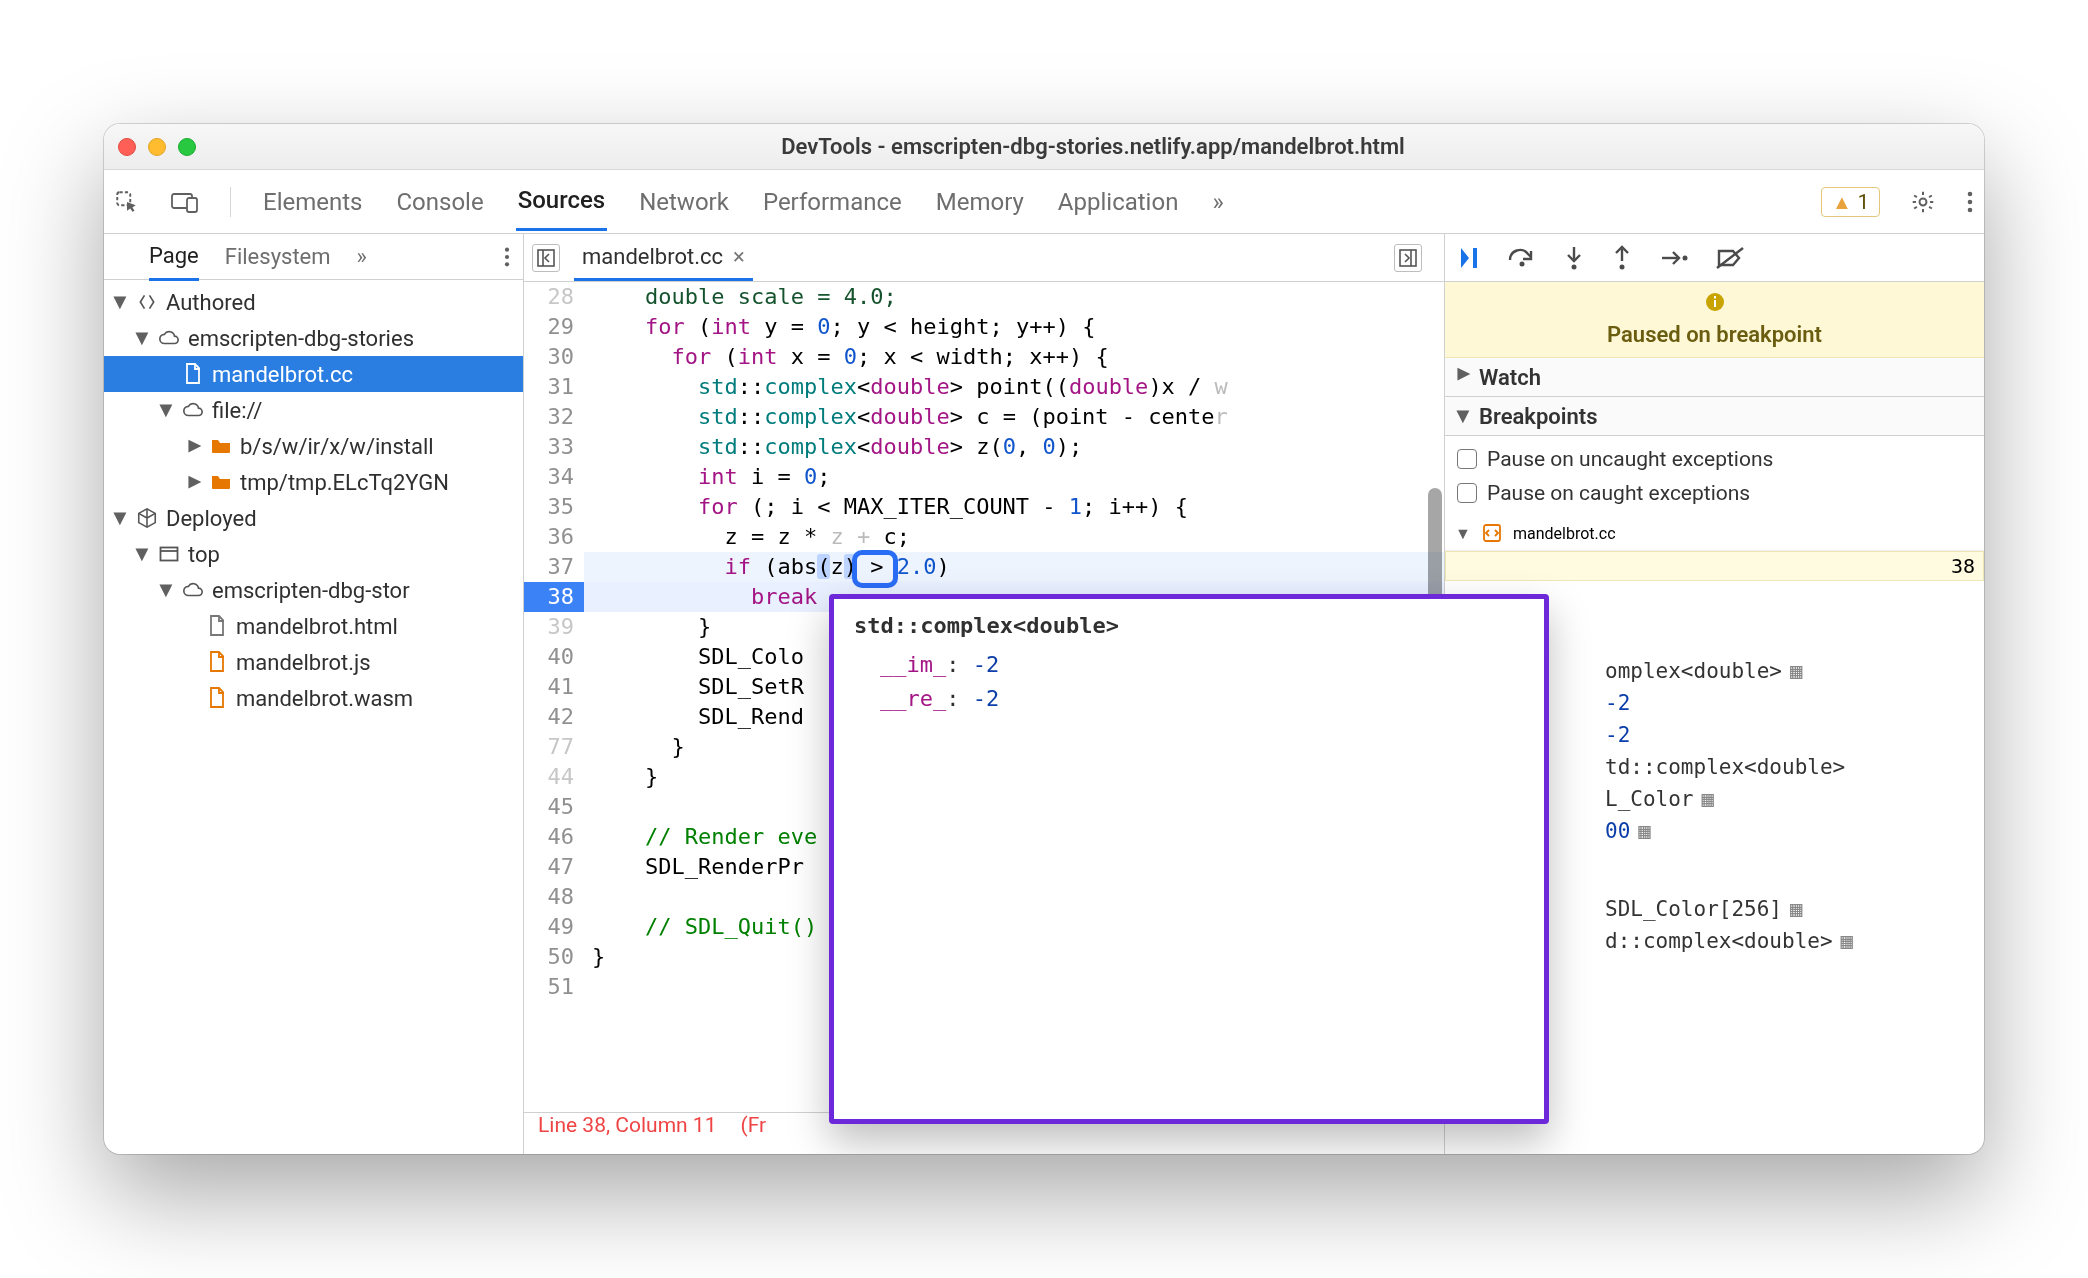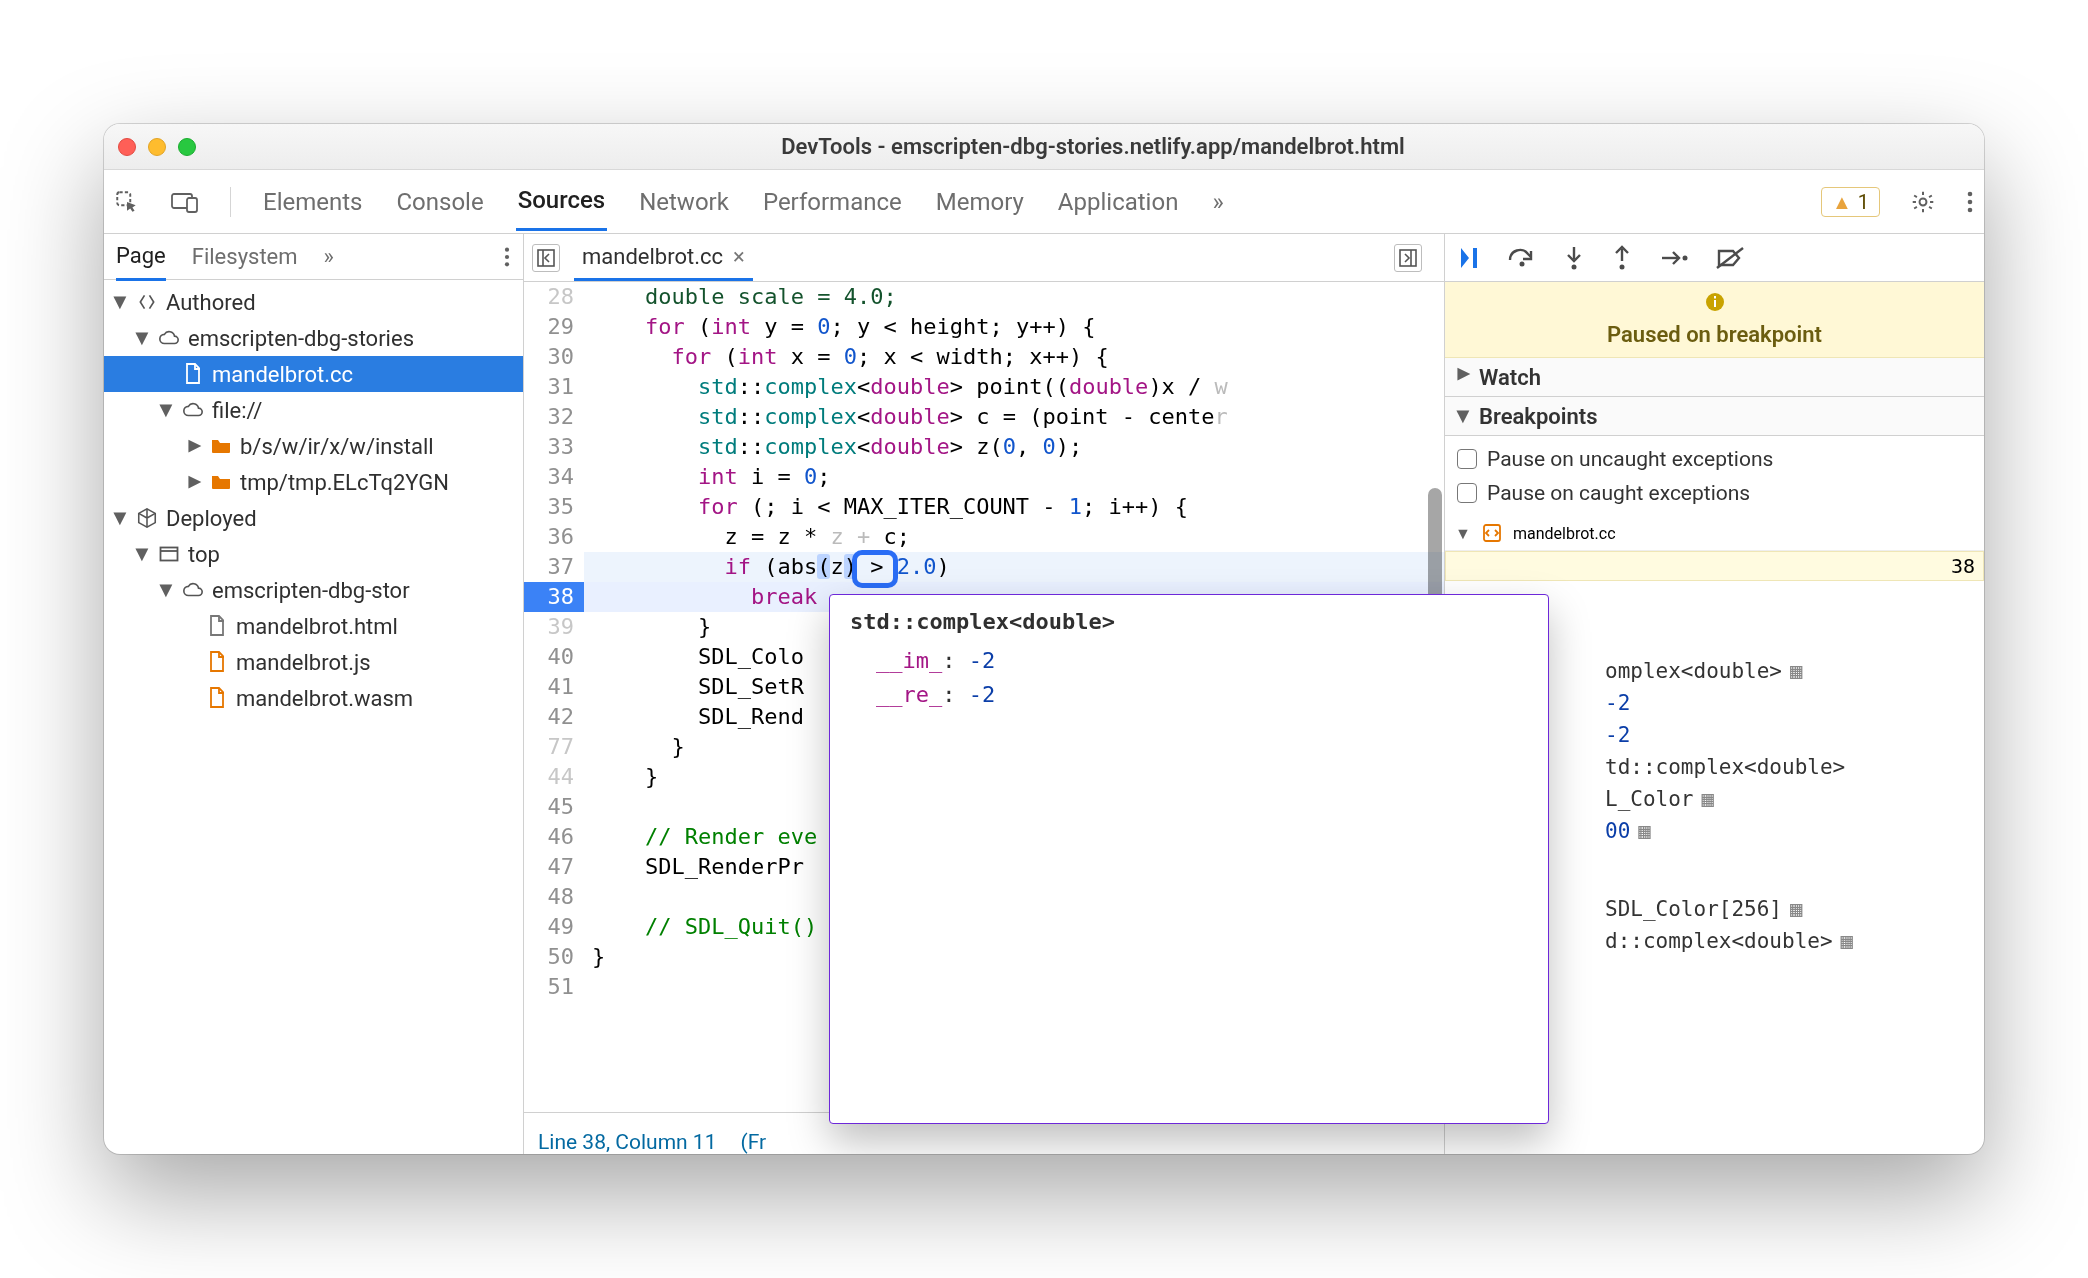--- a/index.html
+++ b/index.html
@@ -62,21 +62,21 @@
   .tabbar .spacer{flex:1;}
   .warnbadge{display:flex;align-items:center;gap:6px;border:1px solid #e5c77a;background:#fff;padding:2px 10px;border-radius:4px;color:#5c4a00;font-size:20px;}
   .warnbadge .tri{color:#e8a33d;}
   
   .content{flex:1;display:flex;min-height:0;}
   .leftpane{width:420px;border-right:1px solid var(--border);display:flex;flex-direction:column;}
   .midpane{flex:1;display:flex;flex-direction:column;min-width:0;position:relative;}
   .rightpane{width:540px;border-left:1px solid var(--border);display:flex;flex-direction:column;}
   
   .subtabs{height:46px;display:flex;align-items:center;padding:0 12px;gap:26px;border-bottom:1px solid var(--border);font-size:22px;color:var(--muted);}
-  .subtabs .stab.active{color:#202020;border-bottom:3px solid var(--blue);padding-bottom:10px;margin-bottom:-10px;}
+  .subtabs .stab.active{color:#202020;border-bottom:3px solid var(--blue);padding-bottom:10px;margin-bottom:-10px;margin-left:33px;}
   .tree{flex:1;overflow:hidden;font-size:22px;color:#303030;padding-top:4px;}
   .node{display:flex;align-items:center;gap:8px;height:36px;padding-left:8px;white-space:nowrap;}
   .caret{width:16px;display:inline-flex;justify-content:center;color:#606060;}
   .node.selected{background:var(--selected);color:#fff;}
   .icon{width:22px;height:22px;display:inline-flex;align-items:center;justify-content:center;flex-shrink:0;}
   
   .filebar{height:48px;display:flex;align-items:center;border-bottom:1px solid var(--border);padding:0 8px;font-size:22px;color:#303030;}
   .filebar .toggle{width:28px;height:28px;border:1px solid #bdbdbd;border-radius:3px;display:flex;align-items:center;justify-content:center;color:#555;margin-right:14px;}
   .filebar .ftab{display:flex;align-items:center;gap:10px;padding:0 8px;border-bottom:3px solid var(--blue);height:100%;}
   .filebar .close{color:#777;font-size:22px;}
@@ -94,24 +94,24 @@
   .cm{color:var(--green);}
   .hl37{background:rgba(26,115,232,0.08);}
   .bp-num{color:#fff;background:#3b82f6;display:inline-block;width:100%;height:100%;padding-right:10px;position:relative;}
   .bp-arrow{position:absolute;left:60px;top:0;width:0;height:0;border-top:15px solid transparent;border-bottom:15px solid transparent;border-left:14px solid #3b82f6;}
   .hl38{background:#e9f0ff;}
   .dimnum{color:#c7c7c7;}
   .z-highlight{position:absolute;border:5px solid #2a6df5;border-radius:10px;z-index:5;}
   
   .scrthumb{position:absolute;right:2px;top:206px;width:14px;height:130px;background:rgba(0,0,0,.35);border-radius:7px;}
   
-  .statusbar{height:42px;border-top:1px solid var(--border);display:flex;align-items:flex-end;padding:0 14px;font-size:21px;color:#0369a1;gap:24px;}
+  .statusbar{height:42px;border-top:1px solid var(--border);display:flex;align-items:flex-start;padding:0 14px;font-size:21px;color:#ef4444;gap:24px;}
   
   .tooltip{
-    position:absolute;z-index:20;background:#fff;border:1px solid #6d28d9;border-radius:4px;
+    position:absolute;z-index:20;background:#fff;border:5px solid #6d28d9;border-radius:4px;
     box-shadow:0 18px 40px rgba(0,0,0,.25);
     padding:14px 20px;font-family:ui-monospace,Menlo,monospace;font-size:22px;color:#303030;
   }
   .tooltip .ttitle{font-weight:600;margin-bottom:10px;}
   .tooltip .trow{margin-left:26px;line-height:34px;}
   .tooltip .tkey{color:#a31585;}
   .tooltip .tval{color:#0b3ea8;}
   
   .dbgbar{height:48px;display:flex;align-items:center;gap:26px;padding:0 14px;border-bottom:1px solid var(--border);}
   .dbgbar svg{color:#4b4b4b;}

